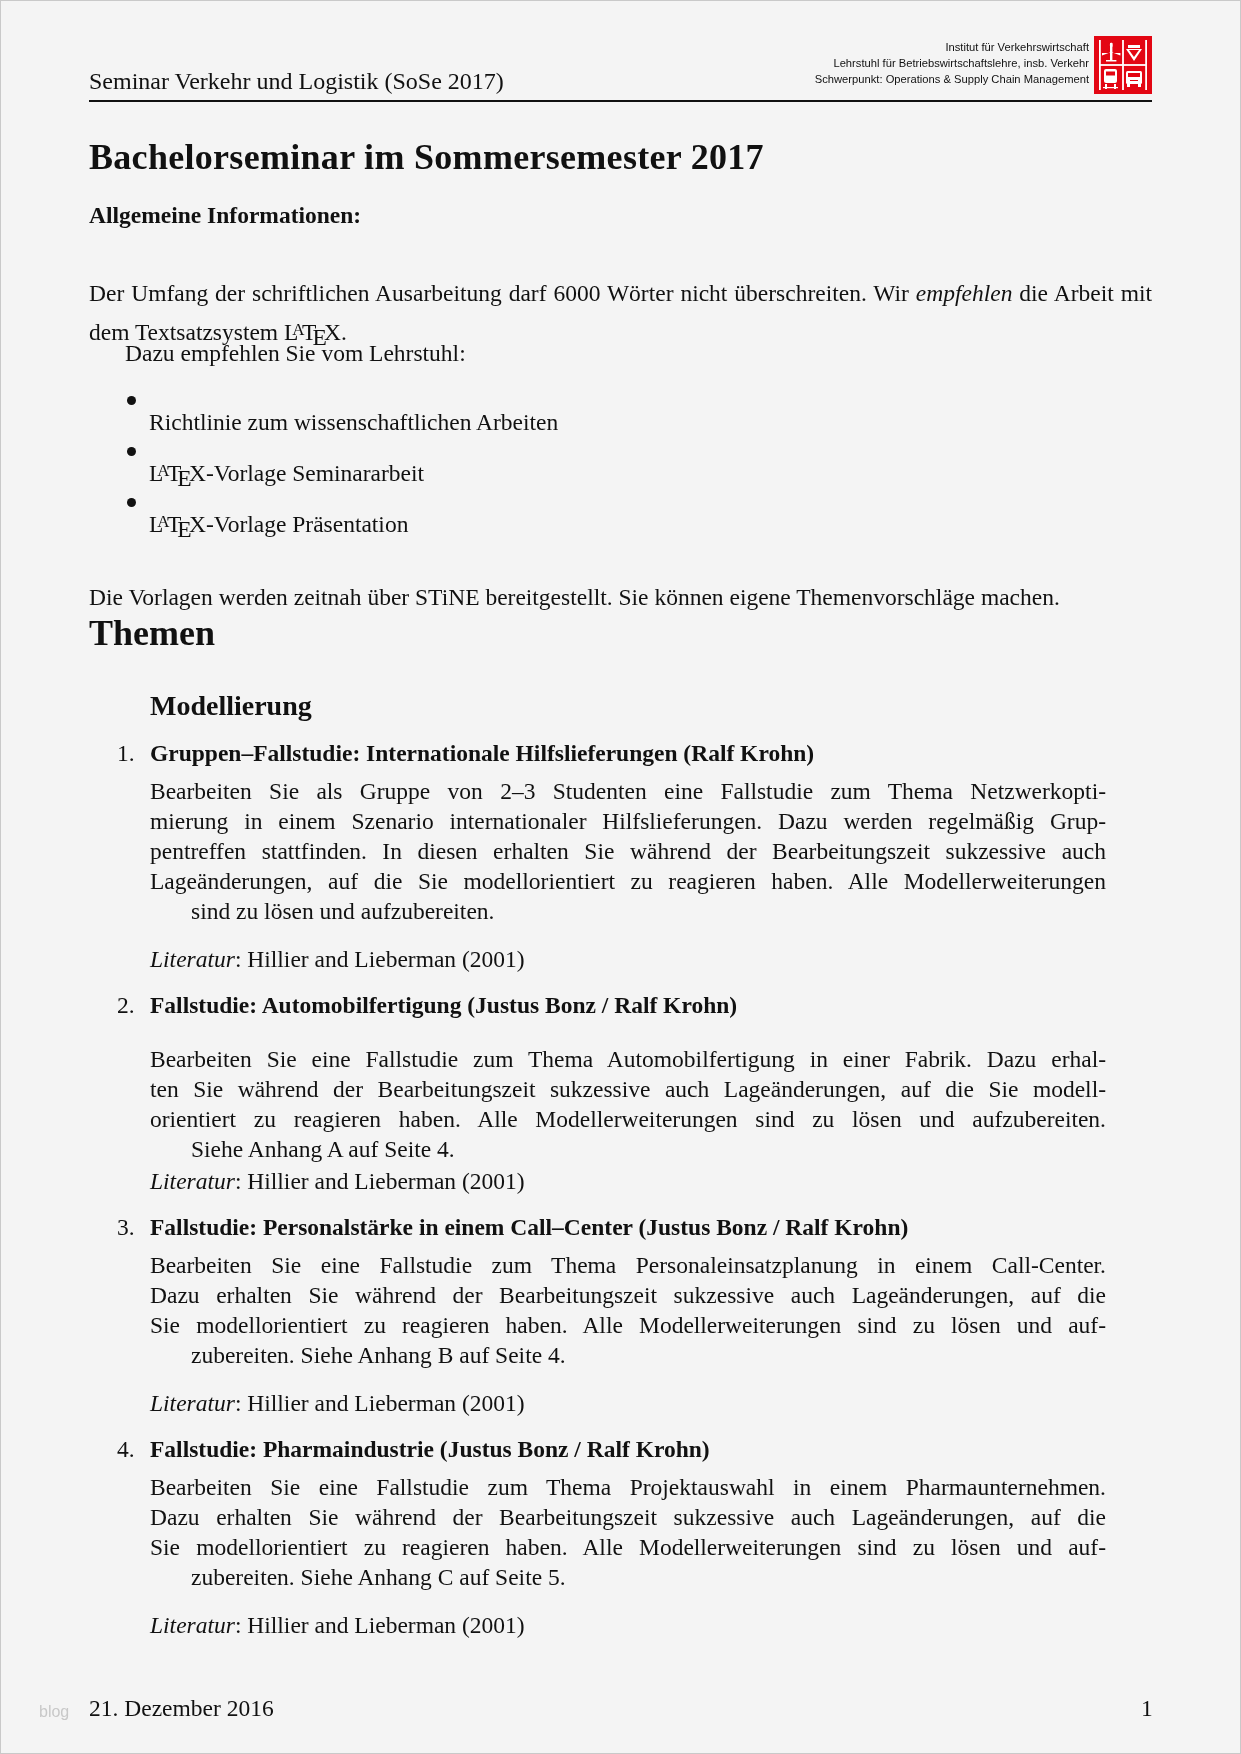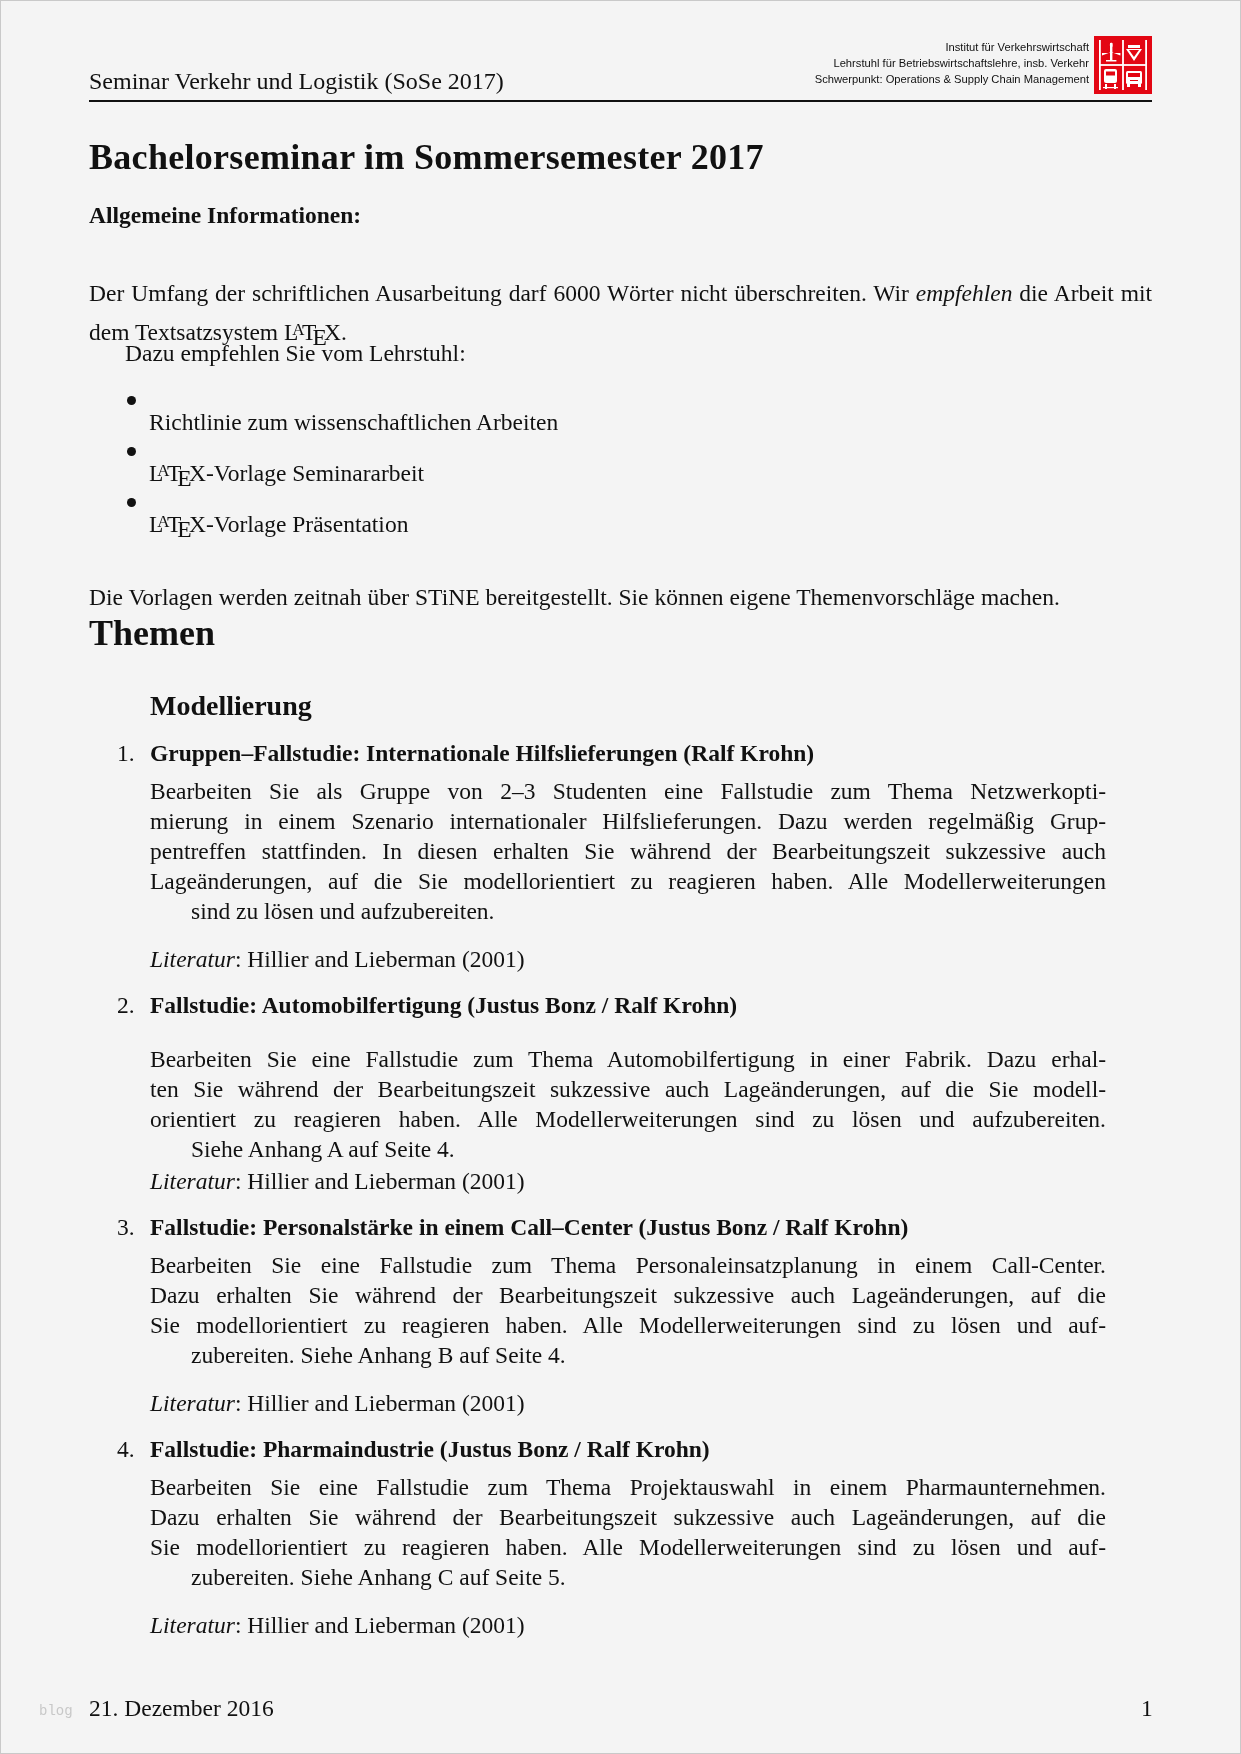--- a/index.html
+++ b/index.html
@@ -32,21 +32,21 @@
   .item { position:absolute; left:0; width:1241px; }
   .item-num { position:absolute; left:117px; font-size:23.5px; white-space:nowrap; }
   .item-head { position:absolute; left:150px; font-size:23.5px; font-weight:bold; white-space:nowrap; }
   .item-body { position:absolute; left:150px; width:956px; font-size:23.5px; line-height:30px; text-align:justify; }
   .item-body .ln { display:block; text-align:justify; text-align-last:justify; height:30px; white-space:nowrap; }
   .item-body .ln.last { text-align-last:left;margin-left:41px; }
   .item-lit { position:absolute; left:150px; font-size:23.5px; white-space:nowrap; }
   .item-lit i { font-style:italic; }
   .footer-date { left:89px; top:1695px; font-size:23.5px; white-space:nowrap; }
   .footer-page { left:1141px; top:1695px; font-size:23.5px; white-space:nowrap; }
-  .watermark { left:39px; top:1703px; font-family:Liberation Mono, monospace; font-size:14px; color:#c8c8c8; }
+  .watermark { left:39px; top:1703px; font-family:Liberation Sans, sans-serif; font-size:16px; color:#c8c8c8; }
   em { font-style:italic; }
 </style>
 </head>
 <body>
 
 <div class="page-border"></div>
 
 <div class="abs hdr-left">Seminar Verkehr und Logistik (SoSe 2017)</div>
 <div class="abs hdr-rule"></div>
 <div class="abs inst">

